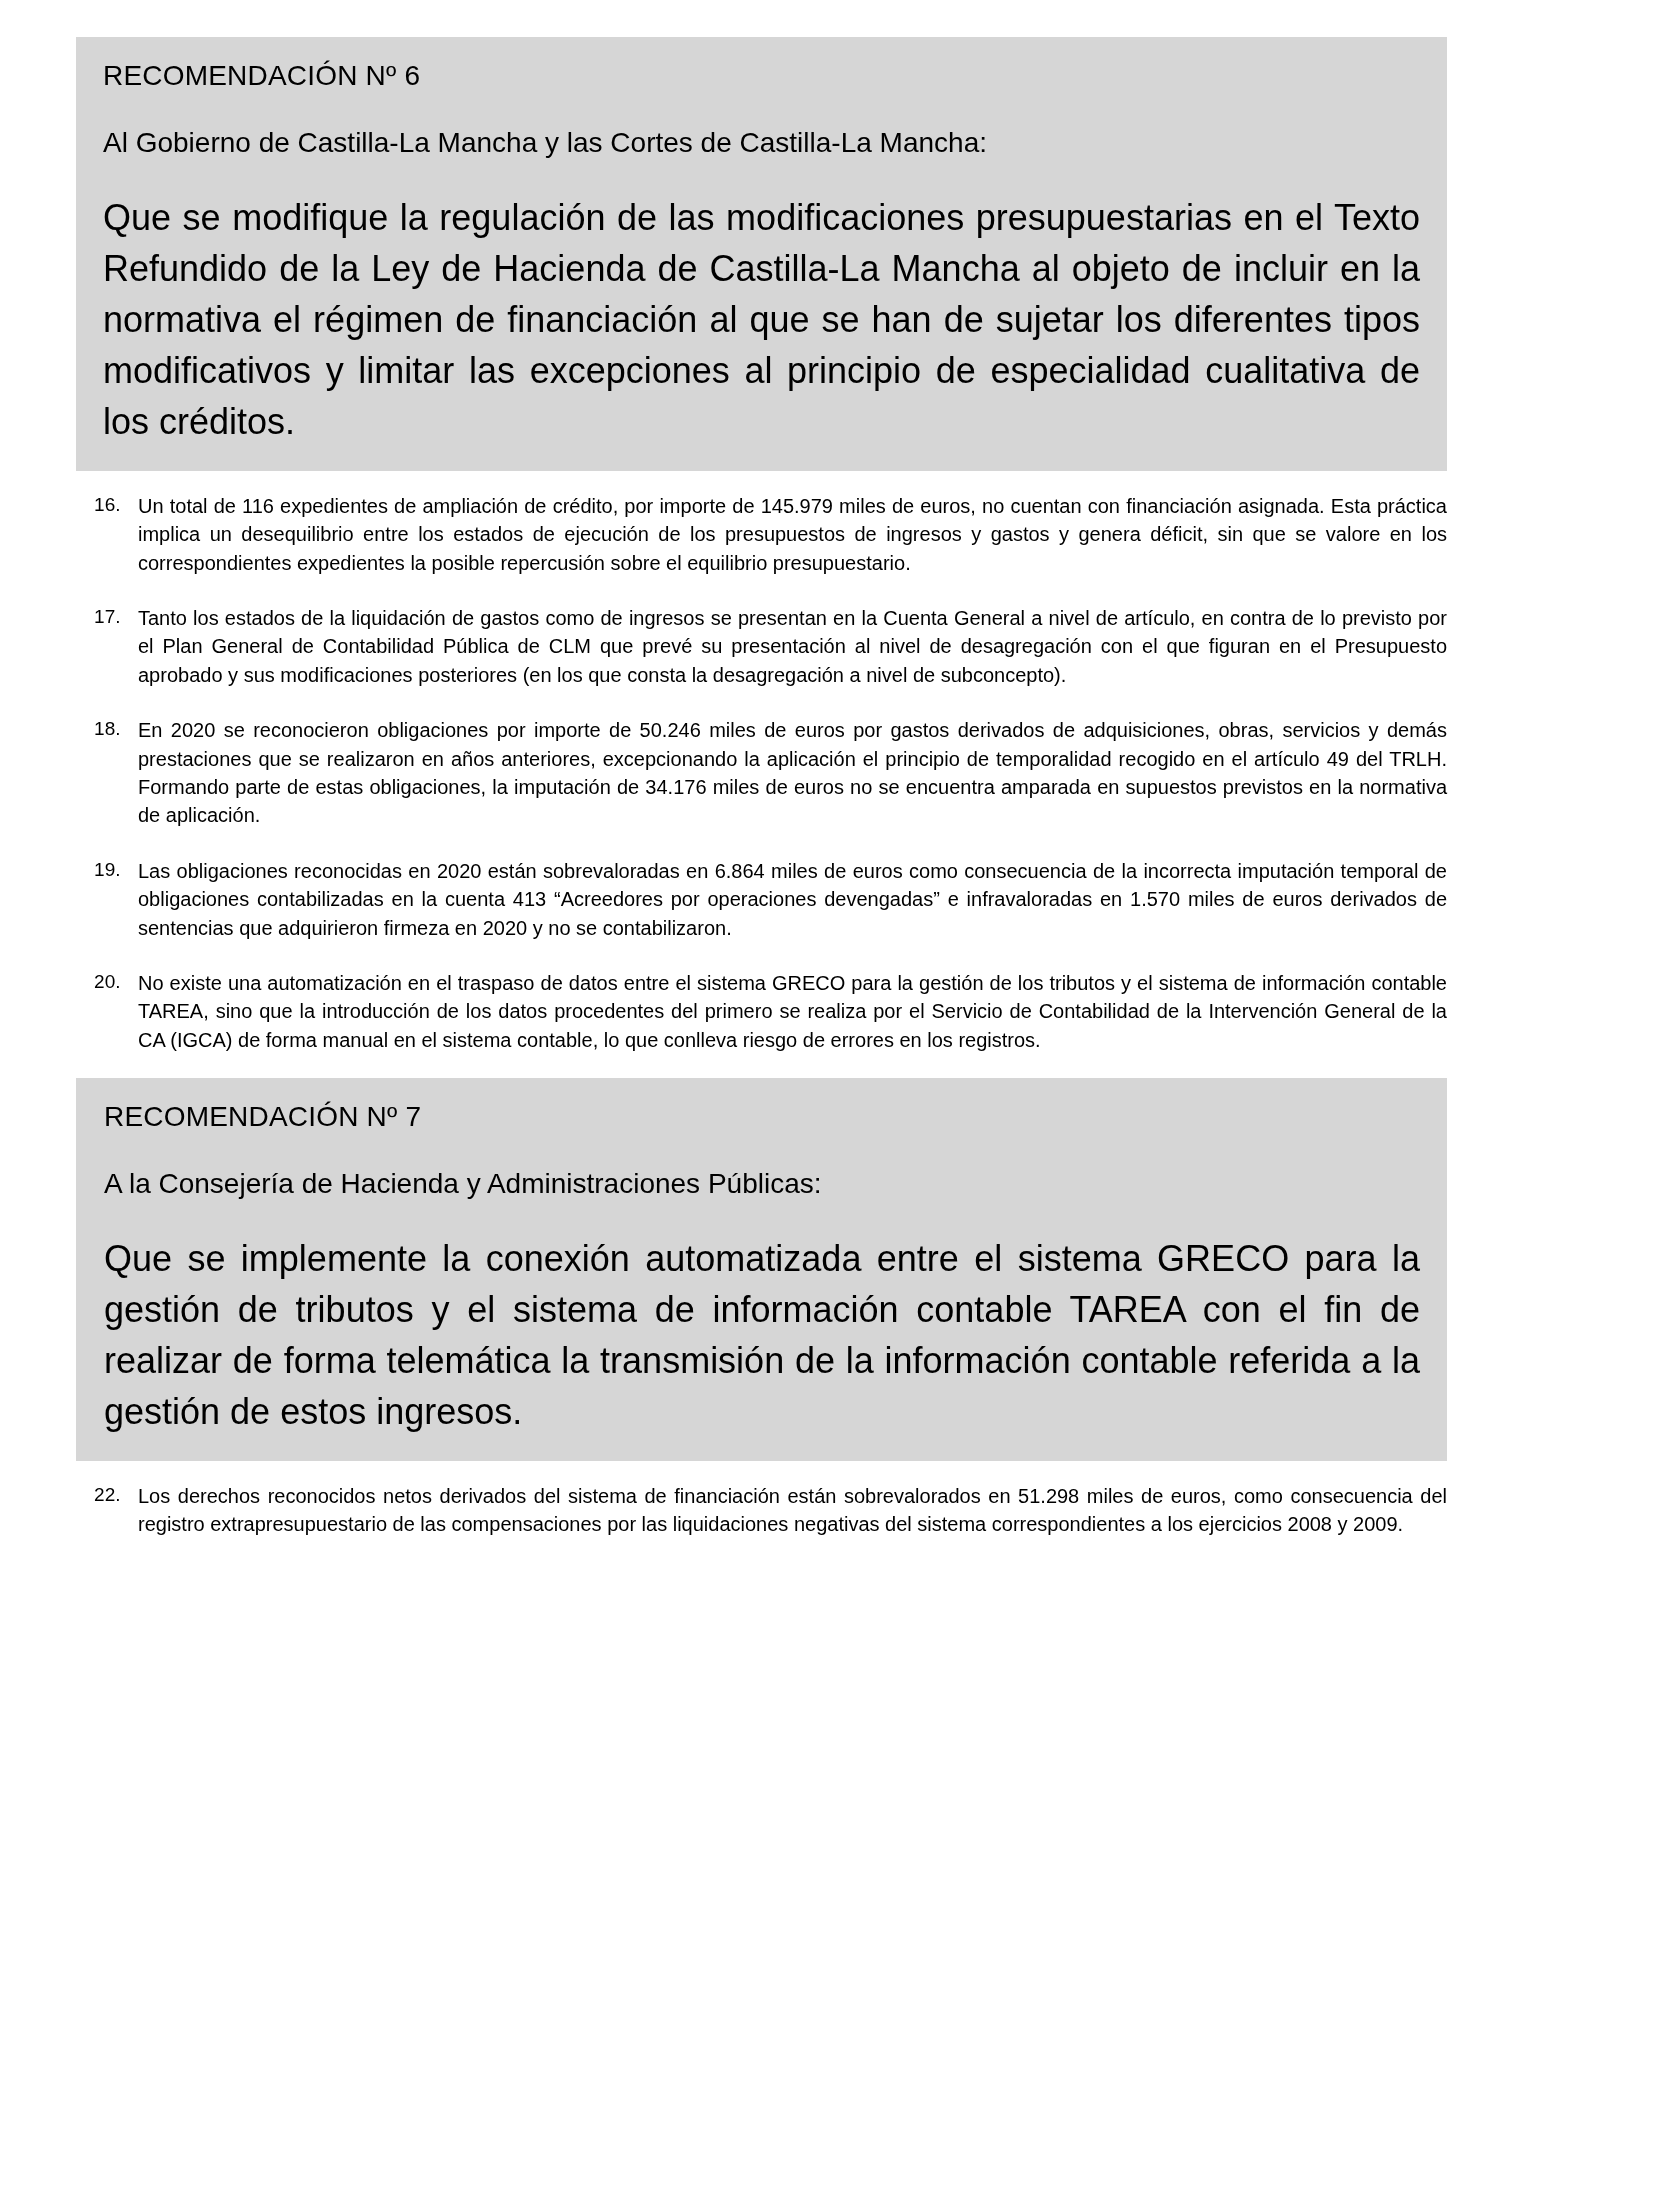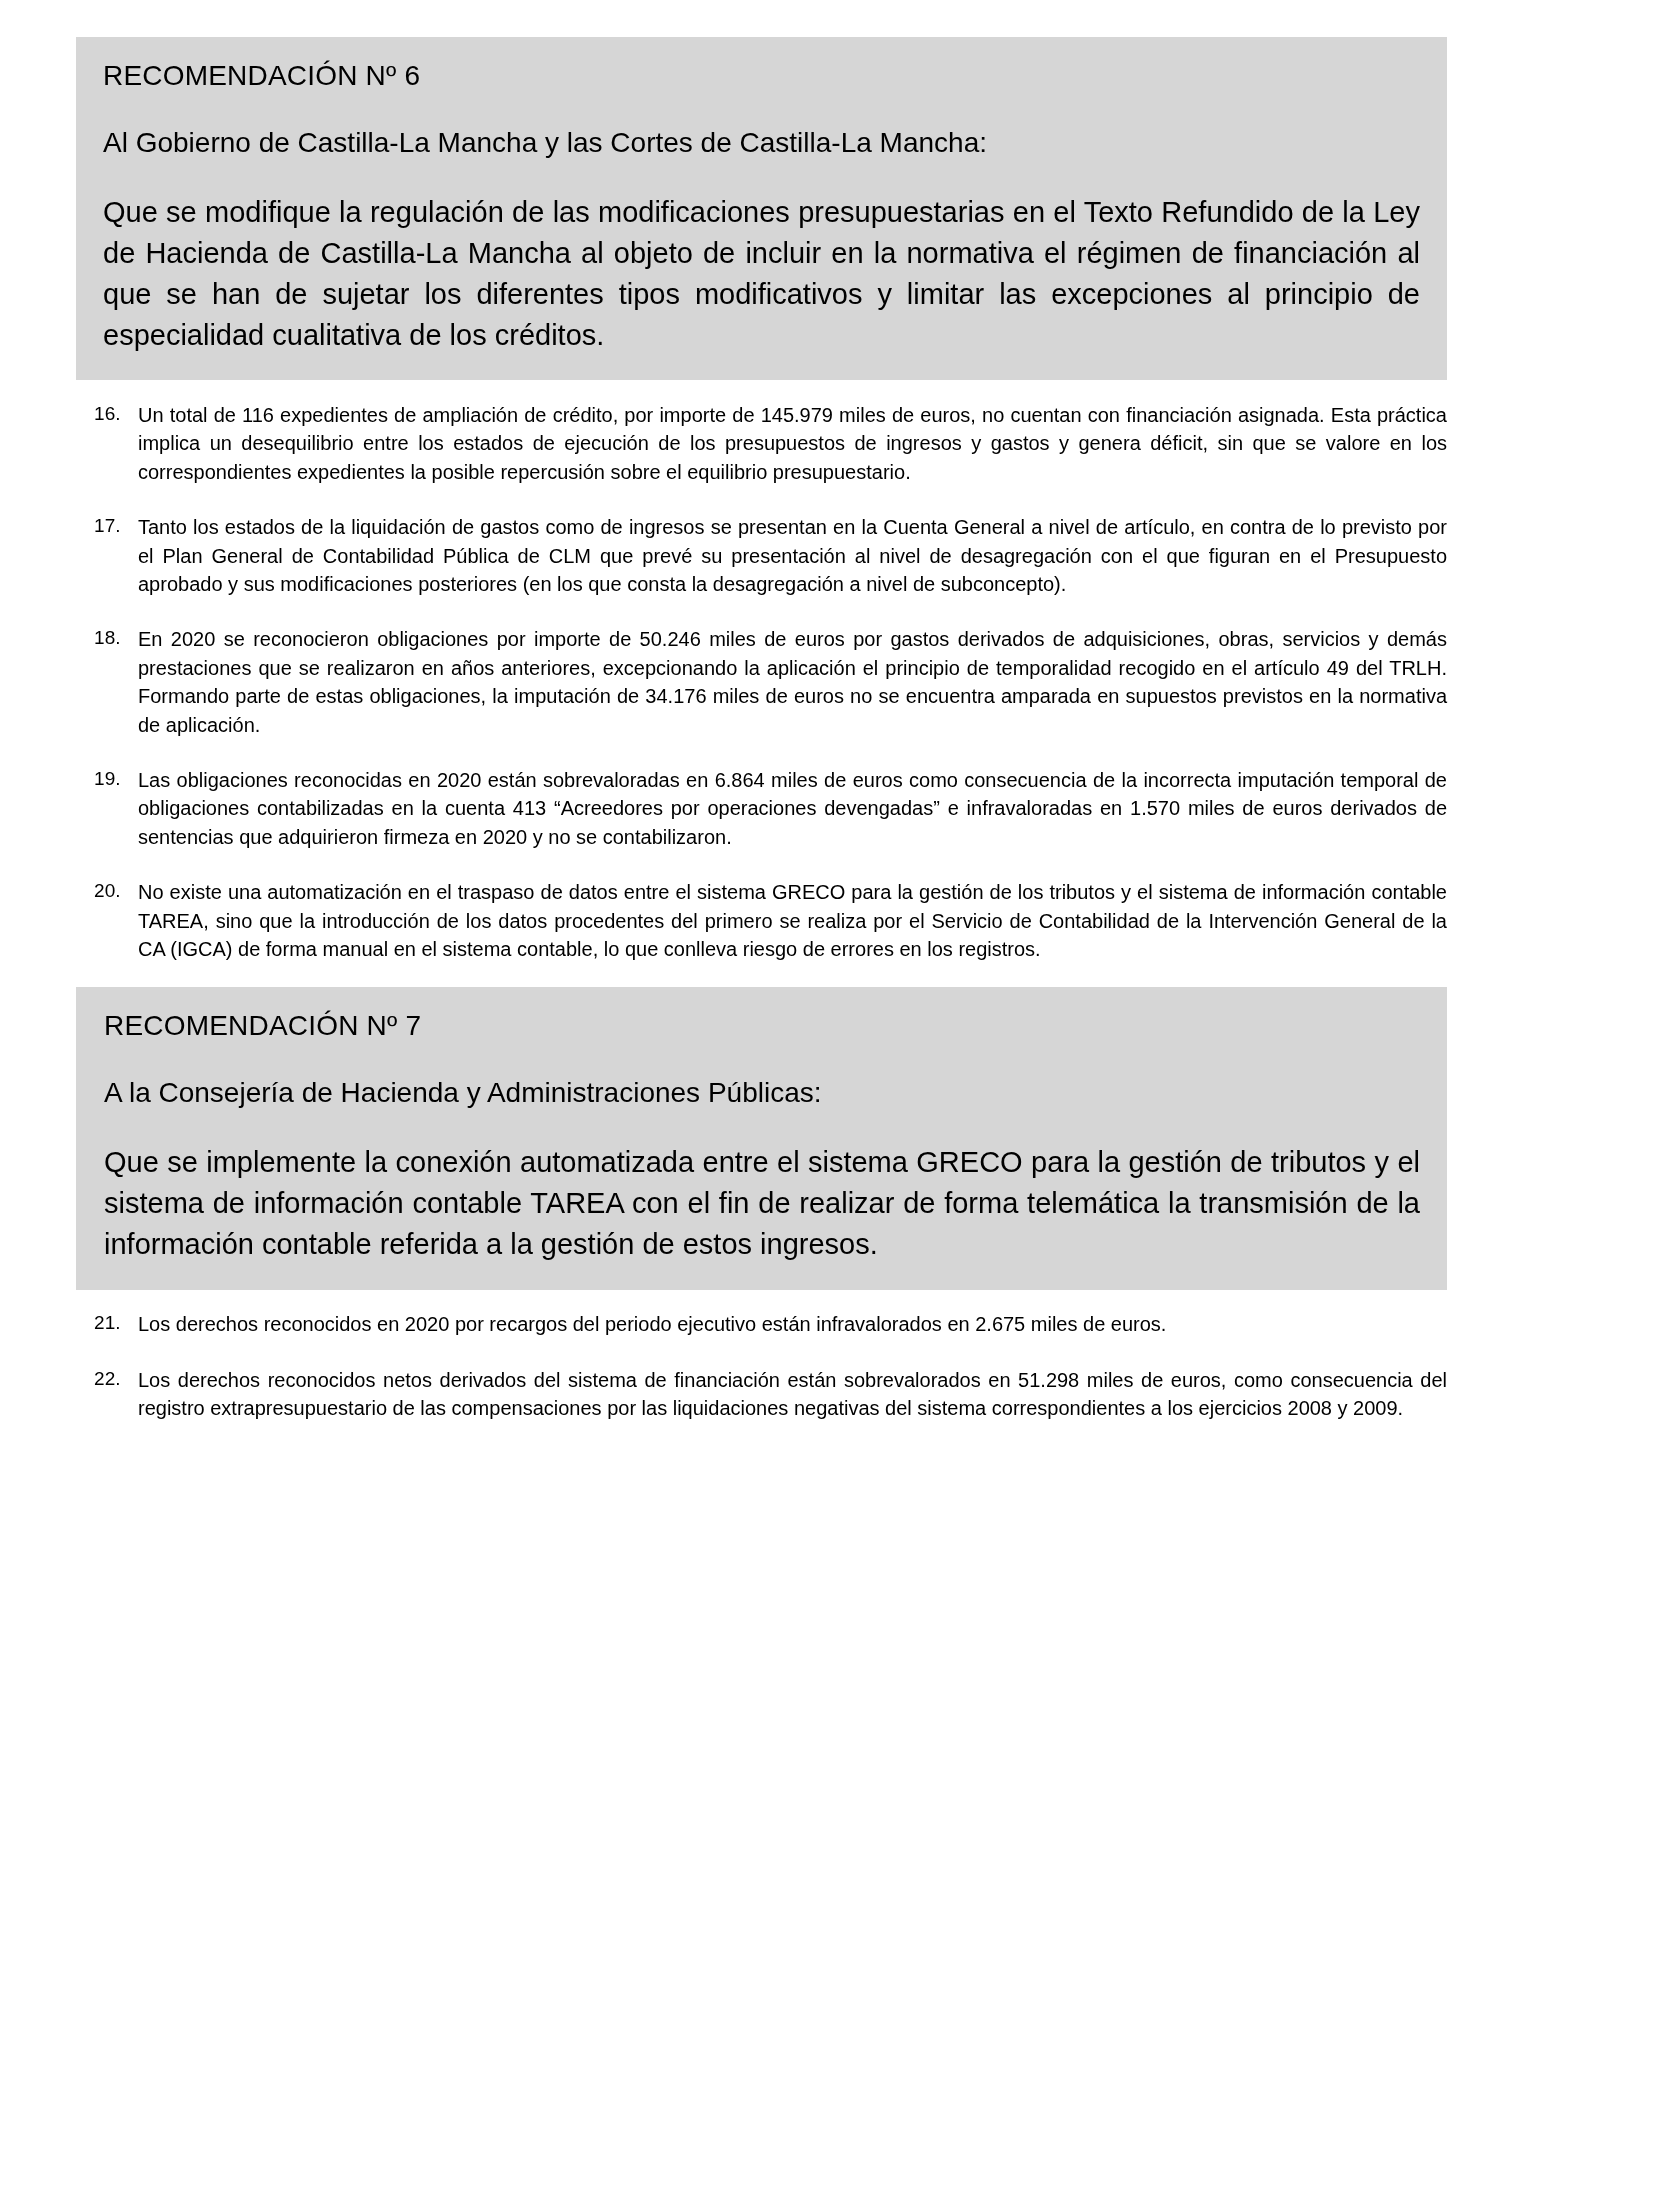--- a/index.html
+++ b/index.html
@@ -32,21 +32,21 @@
     line-height: 1.25;
     margin: 0 0 32px 0;
     letter-spacing: 0.2px;
   }
   .rec-addressee {
     font-size: 28px;
     line-height: 1.25;
     margin: 0 0 32px 0;
   }
   .rec-body {
-    font-size: 29px;
+    font-size: 36px;
     line-height: 1.42;
     margin: 0;
     text-align: justify;
   }
   ol.items {
     list-style: none;
     margin: 0;
     padding: 0;
   }
   li.item {
@@ -109,23 +109,19 @@
   </ol>
 
   <section class="recommendation second">
     <p class="rec-title">RECOMENDACIÓN Nº 7</p>
     <p class="rec-addressee">A la Consejería de Hacienda y Administraciones Públicas:</p>
     <p class="rec-body">Que se implemente la conexión automatizada entre el sistema GRECO para la gestión de tributos y el sistema de información contable TAREA con el fin de realizar de forma telemática la transmisión de la información contable referida a la gestión de estos ingresos.</p>
   </section>
 
   <ol class="items">
     <li class="item">
-      <span class="item-num">21.</span>
-      <span class="item-text">Los derechos reconocidos en 2020 por recargos del periodo ejecutivo están infravalorados en 2.675 miles de euros.</span>
-    </li>
-    <li class="item">
       <span class="item-num">22.</span>
       <span class="item-text">Los derechos reconocidos netos derivados del sistema de financiación están sobrevalorados en 51.298 miles de euros, como consecuencia del registro extrapresupuestario de las compensaciones por las liquidaciones negativas del sistema correspondientes a los ejercicios 2008 y 2009.</span>
     </li>
   </ol>
 
 </div>
 
 
 </body></html>

